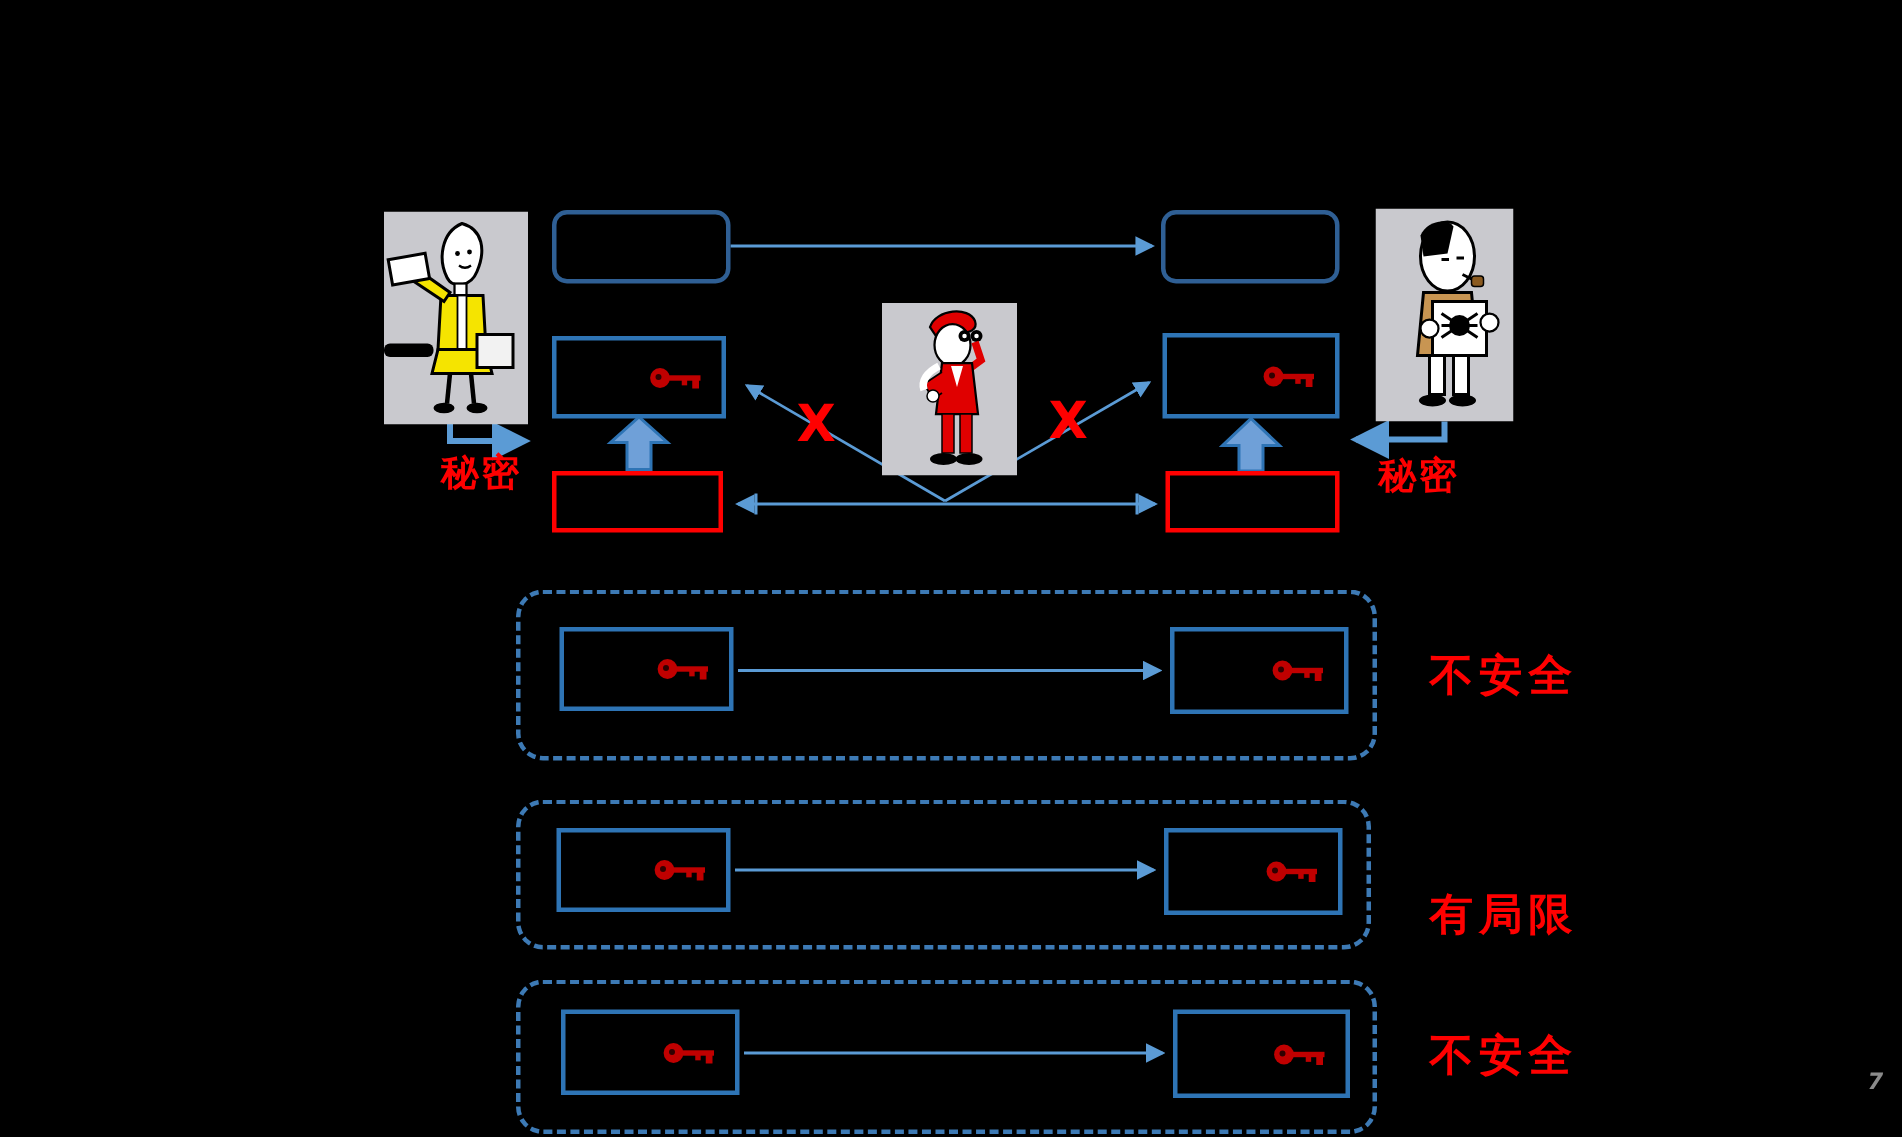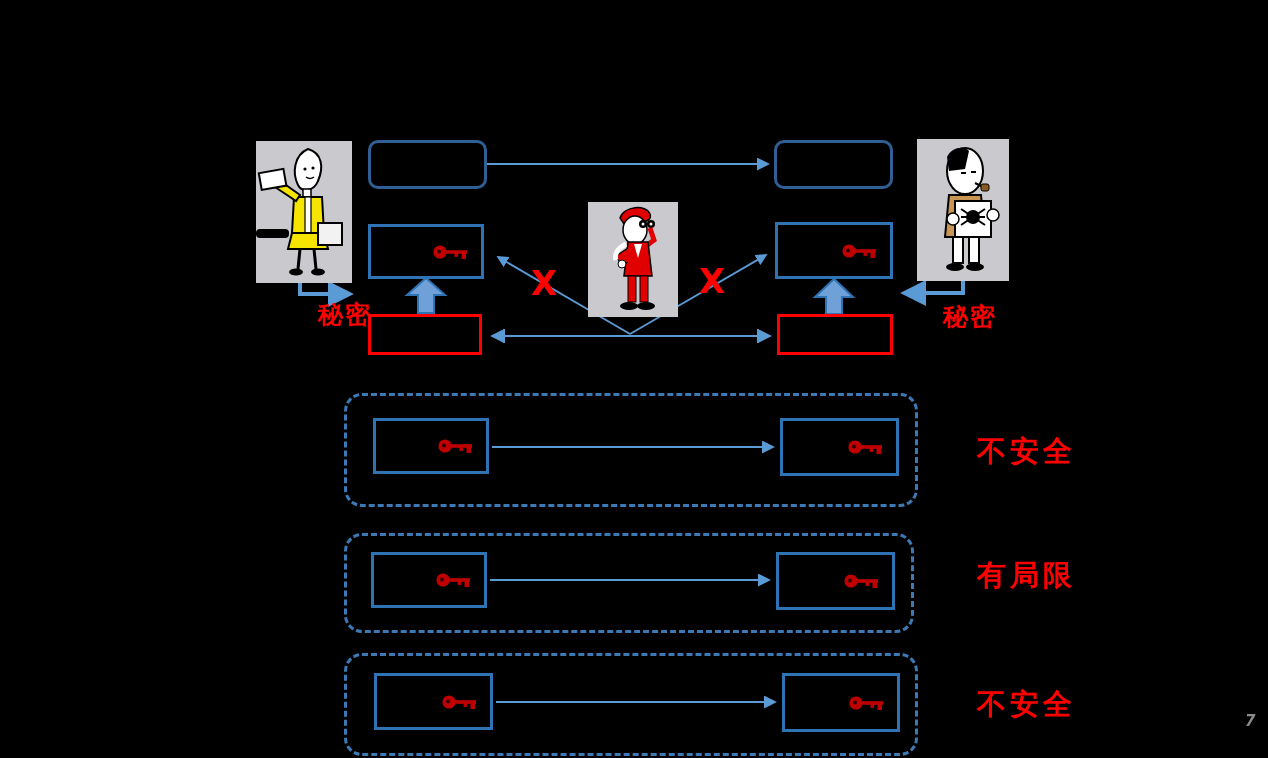--- a/index.html
+++ b/index.html
@@ -8,21 +8,21 @@
     overflow:hidden;font-family:"DejaVu Sans","Liberation Sans",sans-serif;
   }
   .abs{position:absolute;}
   
   .box-rounded{border:3px solid #2F5F94;border-radius:10px;background:transparent;}
   .box-blue{border:3px solid #2E74B5;background:transparent;display:flex;align-items:center;justify-content:flex-end;}
   .box-red{border:3px solid #FF0000;background:transparent;}
   .dashed-group{border:3px dashed #3D7AB5;border-radius:18px;background:transparent;}
   .key-svg{width:36px;height:20px;margin-right:12px;flex:0 0 auto;}
   
-  .red-label{color:#FF0000;font-weight:bold;line-height:1;margin-left:24px;}
+  .red-label{color:#FF0000;font-weight:bold;line-height:1;}
   .secret-label{font-size:25px;letter-spacing:2px;}
   .scheme-label{font-size:29px;letter-spacing:4px;font-family:Liberation Serif, serif;}
   .x-mark{color:#FF0000;font-weight:900;font-size:34px;line-height:1;}
   .page-number{color:#8A8A8A;font-weight:bold;font-style:italic;font-size:15px;}
   svg{display:block;}
   .overlay{pointer-events:none;}
 </style>
 </head>
 <body>
 
@@ -169,21 +169,21 @@
   <div class="abs box-blue" style="left:371px;top:552px;width:110px;height:50px">
     <svg class="key-svg" viewBox="0 0 36 20">
         <use href="#keysym"></use>
       </svg>
   </div>
   <div class="abs box-blue" style="left:776px;top:552px;width:113px;height:52px">
     <svg class="key-svg" viewBox="0 0 36 20">
         <use href="#keysym"></use>
       </svg>
   </div>
-  <div class="abs red-label scheme-label" style="left:953px;top:561px">有局限</div>
+  <div class="abs red-label scheme-label" style="left:953px;top:596px">有局限</div>
 
   <div class="abs dashed-group" style="left:344px;top:653px;width:568px;height:97px"></div>
   <div class="abs box-blue" style="left:374px;top:673px;width:113px;height:51px">
     <svg class="key-svg" viewBox="0 0 36 20">
         <use href="#keysym"></use>
       </svg>
   </div>
   <div class="abs box-blue" style="left:782px;top:673px;width:112px;height:53px">
     <svg class="key-svg" viewBox="0 0 36 20">
         <use href="#keysym"></use>

